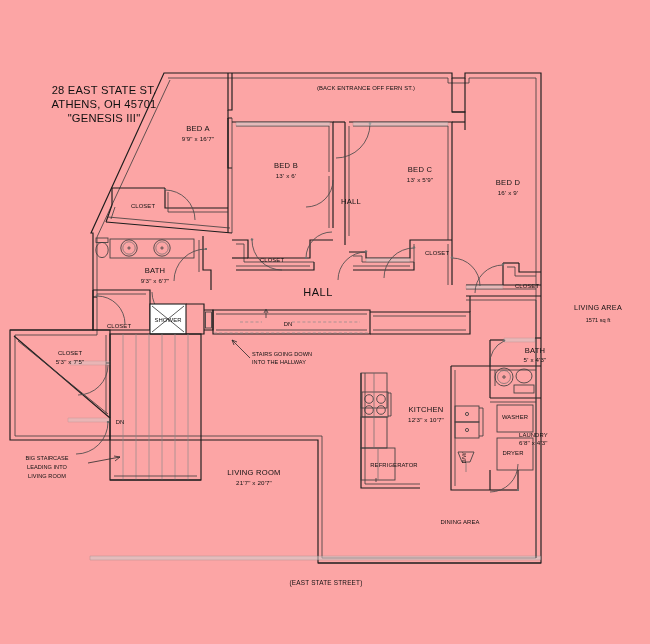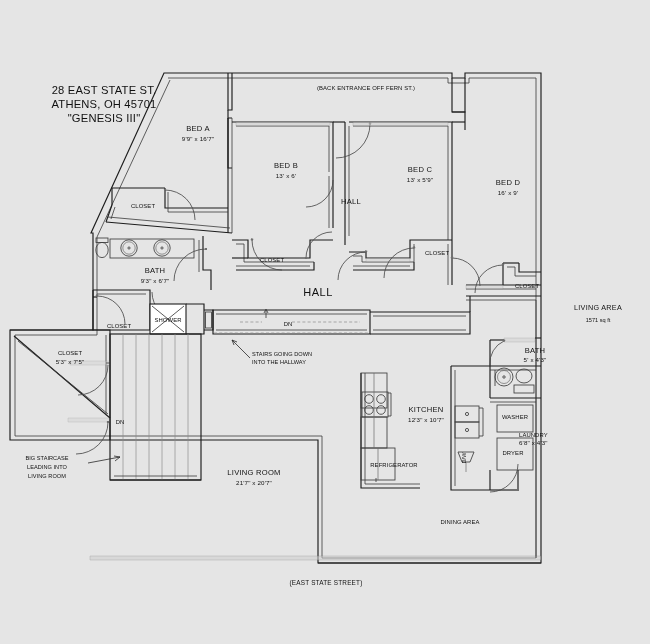--- a/index.html
+++ b/index.html
@@ -11,21 +11,21 @@
     width: 650px;
     height: 644px;
     font-family: "Liberation Sans", sans-serif;
     color: #1a1a1a;
     overflow: hidden;
   }
   #plan-root {
     position: relative;
     width: 650px;
     height: 644px;
-    background: #e5e5e5;
+    background: #fca5a5;
   }
   svg#floorplan {
     position: absolute;
     left: 0;
     top: 0;
     width: 650px;
     height: 644px;
   }
   .wall {
     fill: none;

